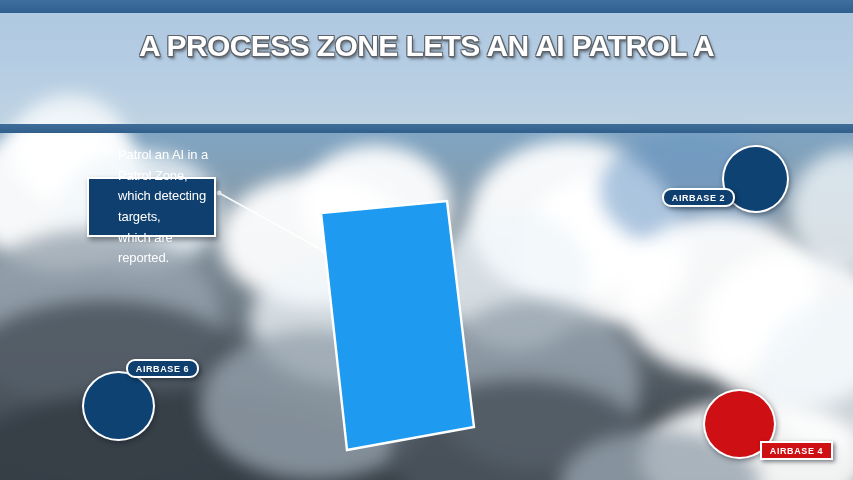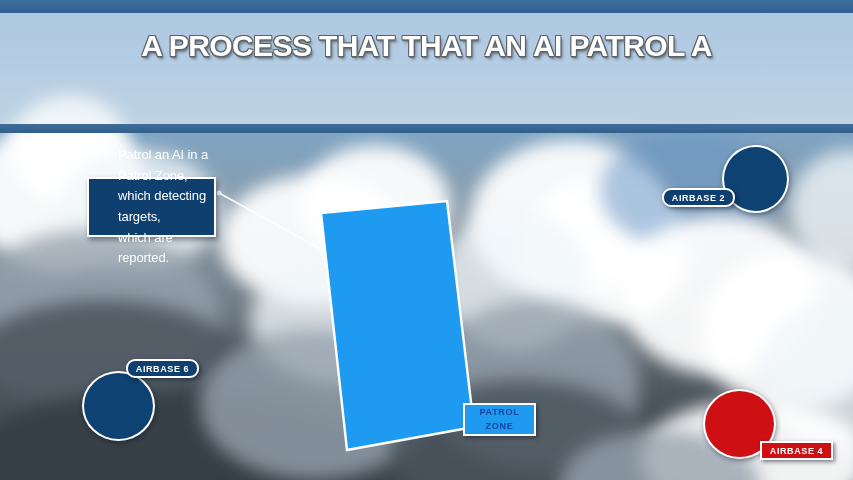--- a/index.html
+++ b/index.html
@@ -235,26 +235,22 @@
   <div class="base-circle base-blue" style="left:82px; top:371px; width:73px; height:70px;"></div>
   <div class="chip chip-blue" style="left:126px; top:359px; width:73px; height:19px;">
     <span>AIRBASE 6</span>
   </div>
 
   <div class="base-circle base-red" style="left:703px; top:389px; width:73px; height:70px;"></div>
   <div class="chip chip-red" style="left:760px; top:393px; width:73px; height:19px;">
     <span>AIRBASE 4</span>
   </div>
 
-  <div class="chip-zone" style="left:463px; top:403px; width:73px; height:33px;">
-    <span>PATROL</span>
-    <span>ZONE</span>
-  </div>
 
   <div class="banner-strip-top"></div>
   <div class="banner-wash"></div>
   <div class="banner-strip-bottom"></div>
 
   <div class="title-block">
-    <span class="title-line">A PROCESS THAT THAT AN AI PATROL A</span>
+    <span class="title-line">A PROCESS ZONE LETS AN AI PATROL A</span>
   </div>
 
 </div>
 
 </body></html>

